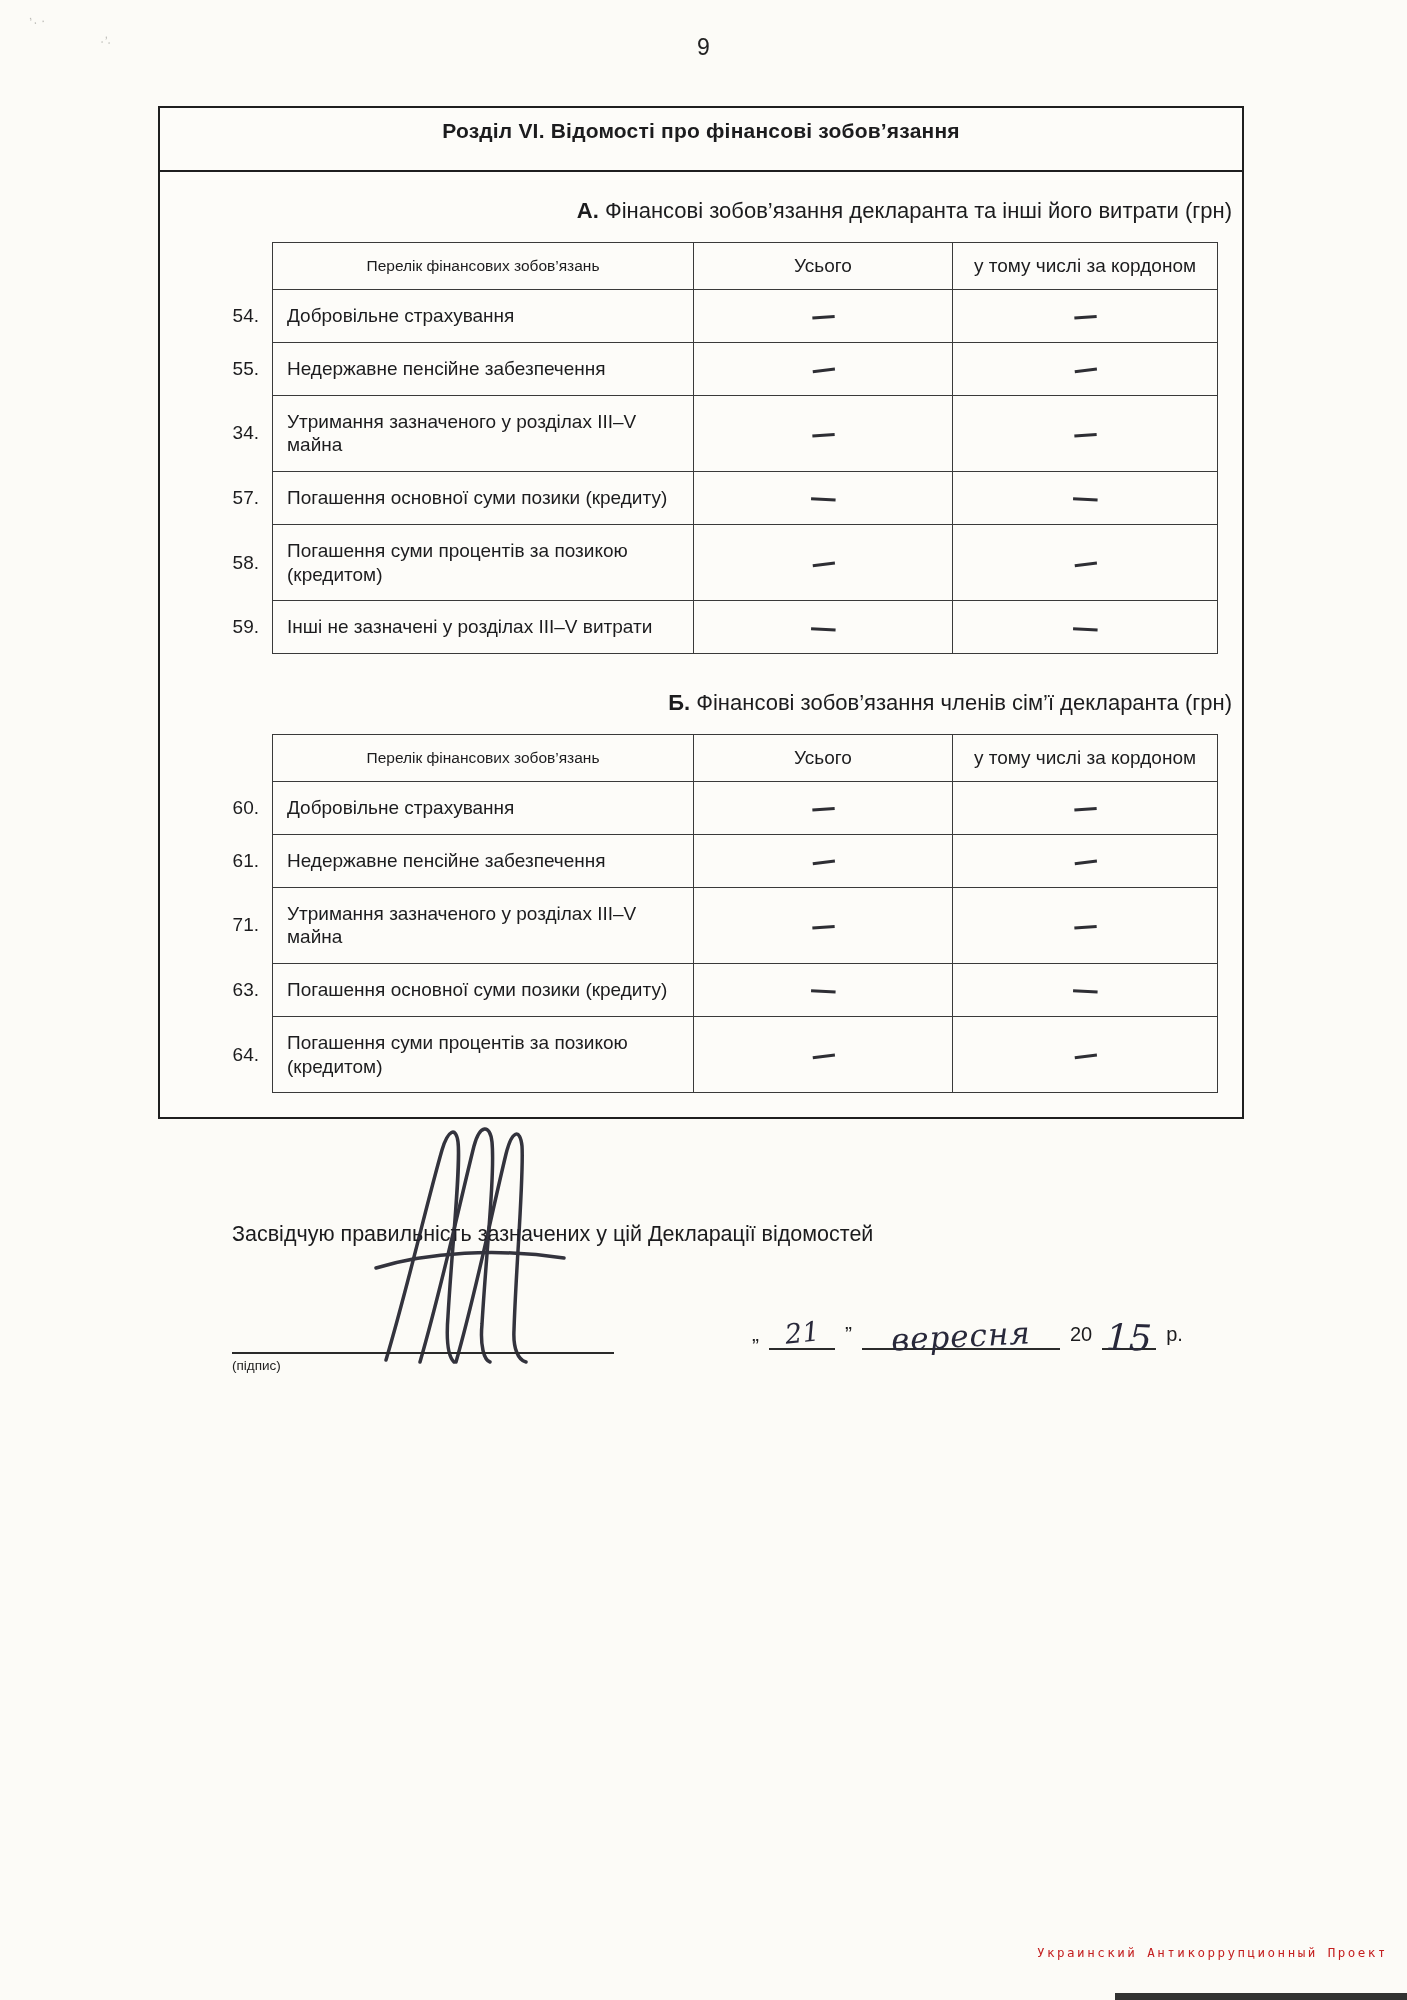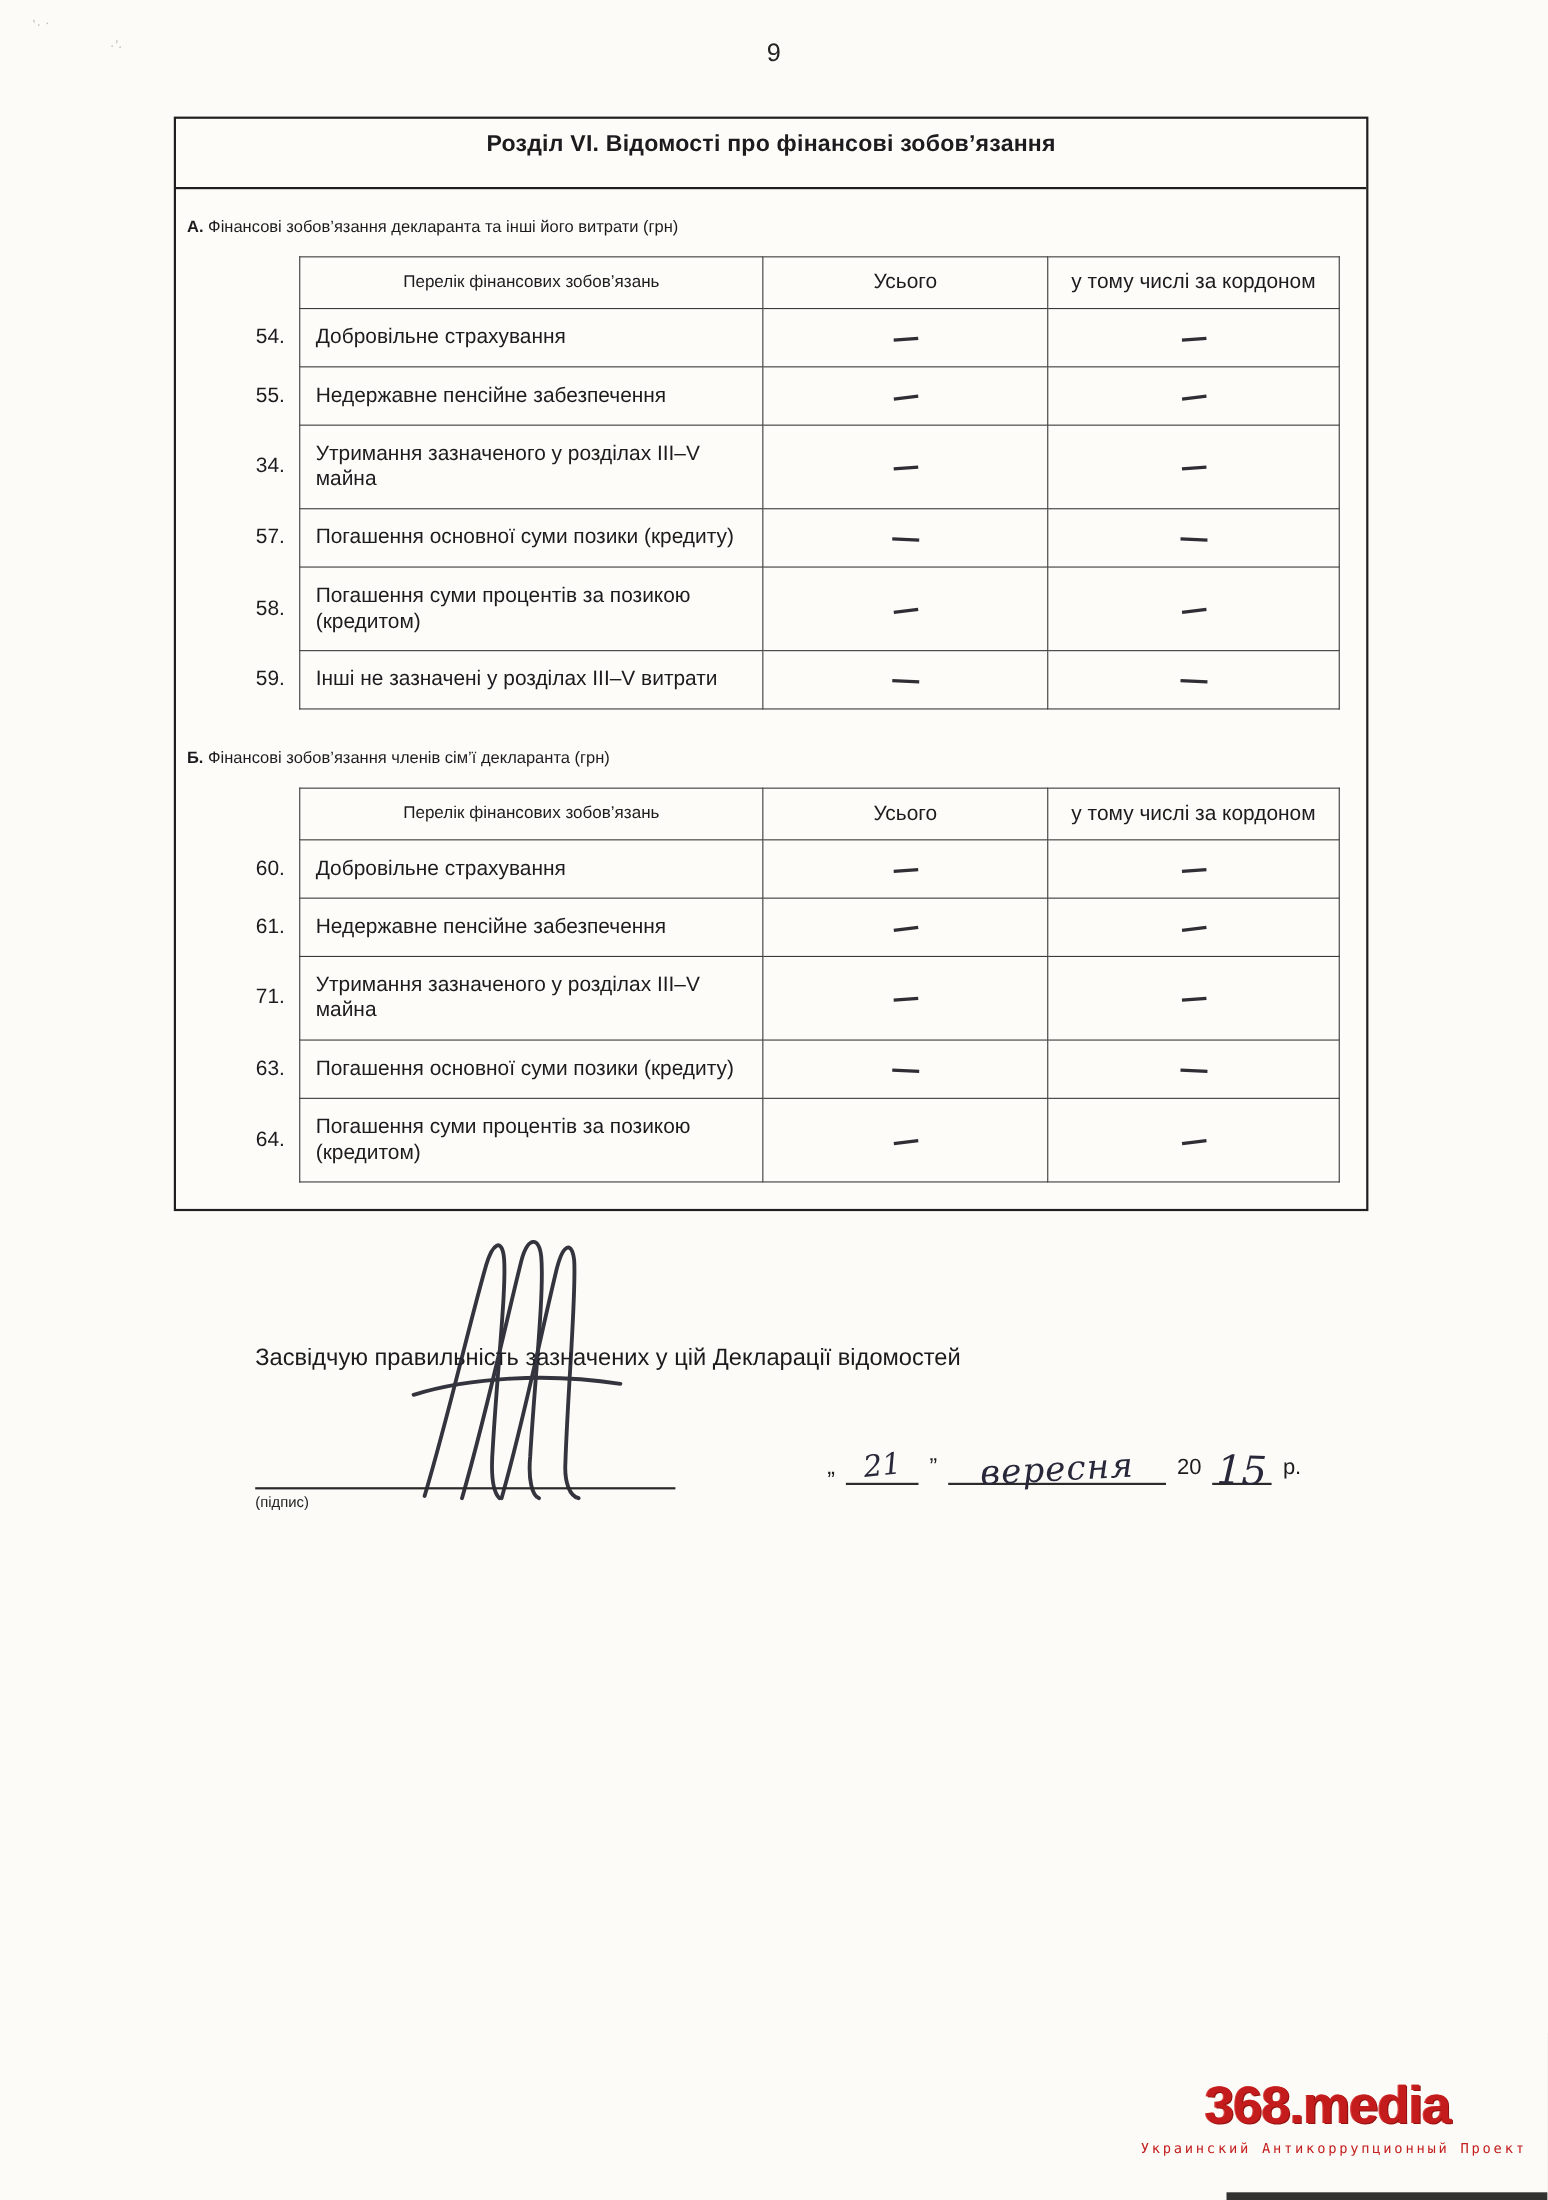--- a/index.html
+++ b/index.html
@@ -27,21 +27,21 @@
     position:absolute;left:158px;top:106px;width:1086px;
     border:2px solid #1f1f1f;background:#fdfcf9;box-sizing:border-box;
     padding-bottom:24px;
   }
   .box-header{
     text-align:center;font-size:21px;font-weight:bold;
     padding:11px 8px 27px;border-bottom:2px solid #1f1f1f;
     letter-spacing:.2px;
   }
   .part-title{
-    text-align:left;font-size:15px;margin:26px 10px 18px;
+    text-align:right;font-size:22px;margin:26px 10px 18px;
   }
   .part-title .letter{font-weight:bold;}
 
   table.fin{
     border-collapse:collapse;
     margin:0 28px 0 40px;
     width:1018px;
     table-layout:fixed;
   }
   table.fin td{vertical-align:middle;}
@@ -259,19 +259,18 @@
         <span class="hand hand-month">вересня</span>
       </span>
     <span class="printed">20</span>
     <span class="date-slot slot-year">
         <span class="hand hand-year">15</span>
       </span>
     <span class="printed">р.</span>
   </div>
 
   <div class="watermark">
-    <div class="wm-logo">368.media</div>
     <div class="wm-sub">Украинский Антикоррупционный Проект</div>
   </div>
 
   <div class="scan-edge"></div>
 
 </div>
 
 </body></html>

